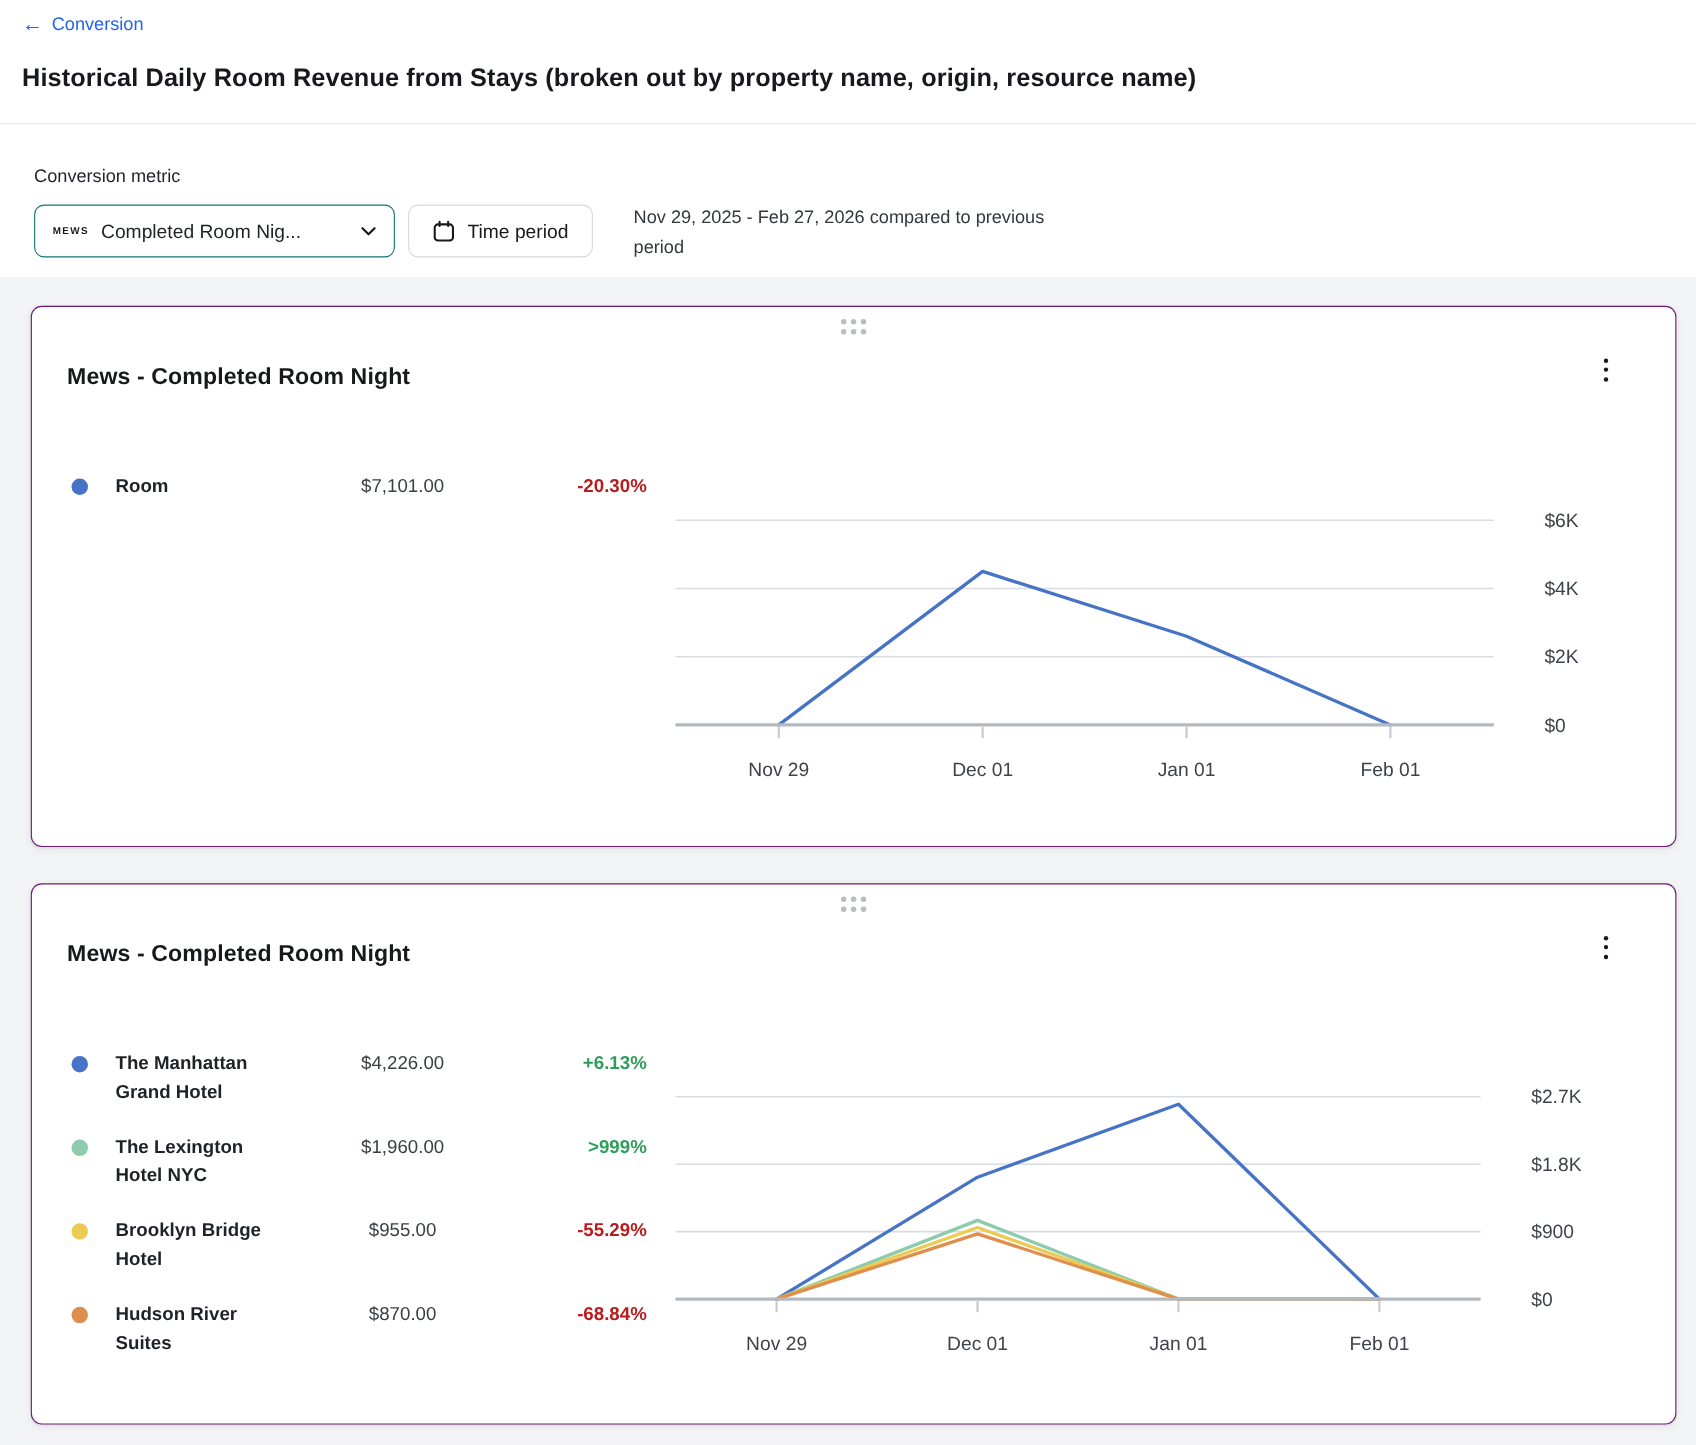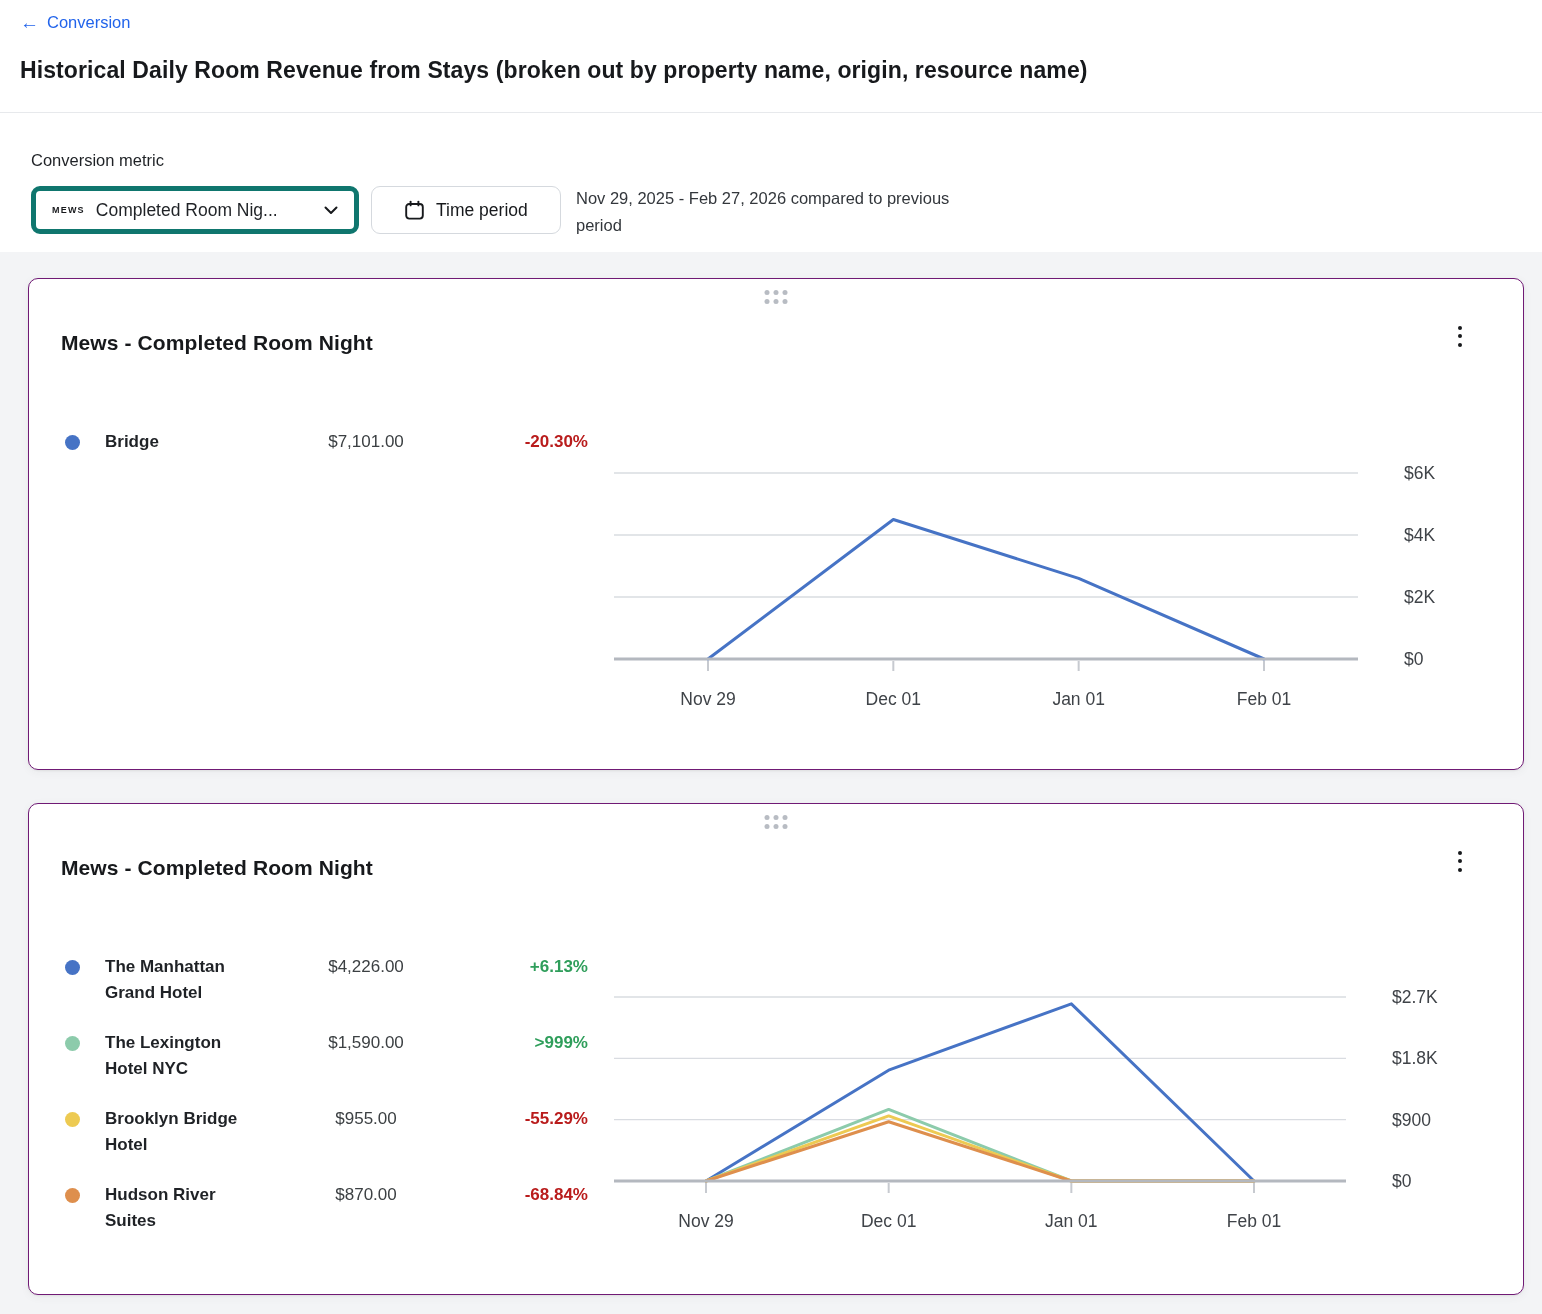--- a/index.html
+++ b/index.html
@@ -12,28 +12,28 @@
   .back-arrow { font-size:19px; line-height:1; }
   .page-title { position:absolute; left:20px; top:57px; font-size:23px; font-weight:700; color:#17191c; letter-spacing:.1px; }
   .divider { position:absolute; left:0; top:112px; width:1542px; height:1px; background:#e7e9ec; }
 
   
   .canvas-bg { position:absolute; left:0; top:252px; width:1542px; height:1062px; background:#f3f4f6; }
 
   
   .filter-label { position:absolute; left:31px; top:151px; font-size:16.5px; color:#1f2226; }
   .metric-dropdown { position:absolute; left:31px; top:186px; height:48px; width:328px;
-    background:#fff; border:5px solid #0f766e; border-radius:9px; display:flex; align-items:center;
+    background:#fff; border:1px solid #0f766e; border-radius:9px; display:flex; align-items:center;
     padding:16px 16px; gap:11px; cursor:pointer; }
   .mews-logo { font-size:9px; font-weight:700; letter-spacing:1.2px; color:#17191c; }
   .metric-value { font-size:17.5px; color:#1f2226; white-space:nowrap; flex:1; }
   .chev { flex:0 0 auto; }
   .time-btn { position:absolute; left:371px; top:186px; height:48px; background:#fff;
     border:1px solid #d5d9de; border-radius:9px; display:flex; align-items:center; gap:11px;
-    padding:0 32px; font-size:17.5px; font-weight:500; color:#17191c; cursor:pointer; }
+    padding:0 21px; font-size:17.5px; font-weight:500; color:#17191c; cursor:pointer; }
   .date-range { position:absolute; left:576px; top:185px; width:385px; font-size:16.5px;
     line-height:27px; color:#33373c; }
 
   
   .card { position:absolute; left:28px; width:1496px; height:492px; background:#fff;
     border:1px solid #701a75; border-radius:10px;
     box-shadow:0 1px 2px rgba(60,64,67,.08), 0 2px 10px rgba(60,64,67,.05); }
   .card-1 { top:278px; }
   .card-2 { top:803px; }
 
@@ -112,21 +112,21 @@
     <button class="kebab">
       <i></i>
         <i></i>
         <i></i>
     </button>
     <h2 class="card-title">Mews - Completed Room Night</h2>
 
     <div class="legend">
       <div class="legend-row">
         <span class="dot" style="background-color: rgb(70, 115, 197);"></span>
-        <span class="l-label">Bridge</span>
+        <span class="l-label">Room</span>
         <span class="l-value">$7,101.00</span>
         <span class="l-change neg">-20.30%</span>
       </div>
     </div>
 
     <svg class="chart-svg" width="1496" height="492" viewBox="0 0 1496 492">
         <line x1="585" x2="1329" y1="318" y2="318" class="grid"></line>
         <line x1="585" x2="1329" y1="256" y2="256" class="grid"></line>
         <line x1="585" x2="1329" y1="194" y2="194" class="grid"></line>
         <polyline points="679,380 864.3333333333334,240.469 1049.6666666666667,299.4 1235,380" fill="none" stroke="#4673c5" stroke-width="3" stroke-linejoin="round" stroke-linecap="round"></polyline>
@@ -165,21 +165,21 @@
     <div class="legend">
       <div class="legend-row">
         <span class="dot" style="background-color: rgb(70, 115, 197);"></span>
         <span class="l-label">The Manhattan Grand Hotel</span>
         <span class="l-value">$4,226.00</span>
         <span class="l-change pos">+6.13%</span>
       </div>
       <div class="legend-row">
         <span class="dot" style="background-color: rgb(140, 203, 171);"></span>
         <span class="l-label">The Lexington Hotel NYC</span>
-        <span class="l-value">$1,590.00</span>
+        <span class="l-value">$1,960.00</span>
         <span class="l-change pos">&gt;999%</span>
       </div>
       <div class="legend-row">
         <span class="dot" style="background-color: rgb(237, 202, 82);"></span>
         <span class="l-label">Brooklyn Bridge Hotel</span>
         <span class="l-value">$955.00</span>
         <span class="l-change neg">-55.29%</span>
       </div>
       <div class="legend-row">
         <span class="dot" style="background-color: rgb(222, 143, 77);"></span>

